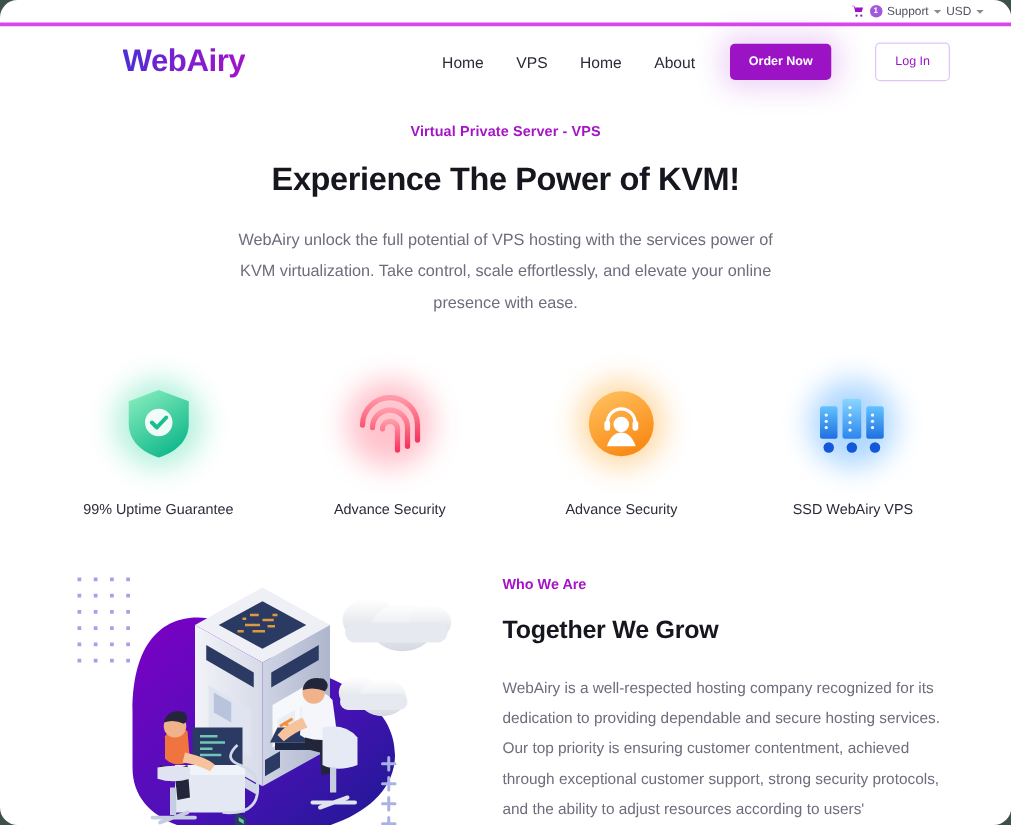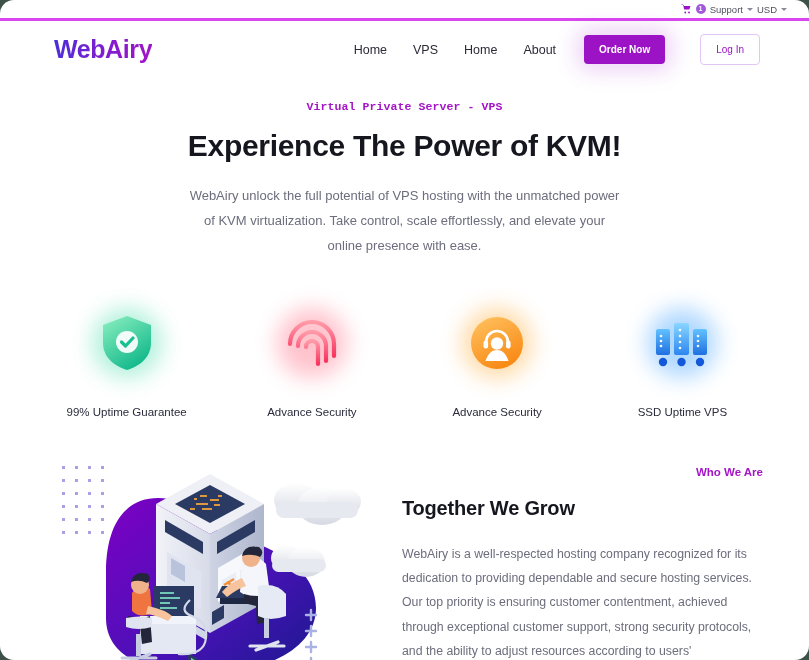--- a/index.html
+++ b/index.html
@@ -63,20 +63,21 @@
     border-right: 3px solid transparent;
     border-top: 3.5px solid #8a8a99;
   }
 
   
   .header {
     height: 57px;
     display: flex;
     align-items: center;
     padding: 0 49px 0 54px;
+    margin-left: 44px;
   }
   .logo {
     font-size: 25px;
     font-weight: 700;
     letter-spacing: -0.4px;
     background: linear-gradient(95deg, #4b2fd6 0%, #7a1fd0 45%, #a313c9 100%);
     -webkit-background-clip: text;
     background-clip: text;
     color: transparent;
     user-select: none;
@@ -119,25 +120,24 @@
     white-space: nowrap;
   }
 
   
   .hero { text-align: center; padding-top: 22px; }
   .eyebrow {
     font-size: 11.5px;
     font-weight: 700;
     color: #a515c7;
     letter-spacing: 0.1px;
-    font-family: Liberation Mono, monospace;
   }
   .hero-title {
     margin-top: 16px;
-    font-size: 30px;
+    font-size: 26px;
     font-weight: 700;
     color: #16161f;
     letter-spacing: -0.3px;
   }
   .hero-sub {
     margin: 20px auto 0;
     width: 430px;
     font-size: 13px;
     line-height: 25px;
     color: #6d6d7d;
@@ -194,21 +194,20 @@
     position: relative;
     width: 348px;
     height: 244px;
     flex: none;
   }
   .about-copy { flex: 1; padding-top: 8px; }
   .about-eyebrow {
     font-size: 11.5px;
     font-weight: 700;
     color: #a515c7;
-    text-align: right;
   }
   .about-title {
     margin-top: 19px;
     font-size: 20px;
     font-weight: 700;
     color: #16161f;
     letter-spacing: -0.2px;
   }
   .about-text {
     margin-top: 22px;
@@ -255,21 +254,21 @@
       <span class="nav-link">Home</span>
       <span class="nav-link">About</span>
       <button class="btn-order">Order Now</button>
       <button class="btn-login">Log In</button>
     </div>
   </div>
 
   <div class="hero">
     <div class="eyebrow">Virtual Private Server - VPS</div>
     <h1 class="hero-title">Experience The Power of KVM!</h1>
-    <p class="hero-sub">WebAiry unlock the full potential of VPS hosting with the unmatched power of KVM virtualization. Take control, scale effortlessly, and elevate your online presence with ease.</p>
+    <p class="hero-sub">WebAiry unlock the full potential of VPS hosting with the services power of KVM virtualization. Take control, scale effortlessly, and elevate your online presence with ease.</p>
   </div>
 
   <div class="features">
 
     <div class="feature">
       <div class="feature-icon">
         <div class="glow glow-green"></div>
         <svg width="54" height="58" viewBox="0 0 54 58">
           <defs>
             <linearGradient id="gShield" x1="0" y1="0" x2="0.6" y2="1">
@@ -356,21 +355,21 @@
               <circle cx="27" cy="31" r="1.3"></circle>
             <circle cx="45" cy="19" r="1.3"></circle>
               <circle cx="45" cy="24" r="1.3"></circle>
               <circle cx="45" cy="29" r="1.3"></circle>
           </g>
           <circle cx="10" cy="45" r="4.2" fill="#1258d8"></circle>
           <circle cx="28.5" cy="45" r="4.2" fill="#1258d8"></circle>
           <circle cx="47" cy="45" r="4.2" fill="#1258d8"></circle>
         </svg>
       </div>
-      <div class="feature-label">SSD Uptime VPS</div>
+      <div class="feature-label">SSD WebAiry VPS</div>
     </div>
   </div>
 
   <div class="about">
 
     <div class="illus">
       <svg width="348" height="244" viewBox="0 0 348 244">
         <defs>
           <linearGradient id="blob" x1="0" y1="0" x2="1" y2="1">
             <stop offset="0%" stop-color="#7d00c4"></stop>

